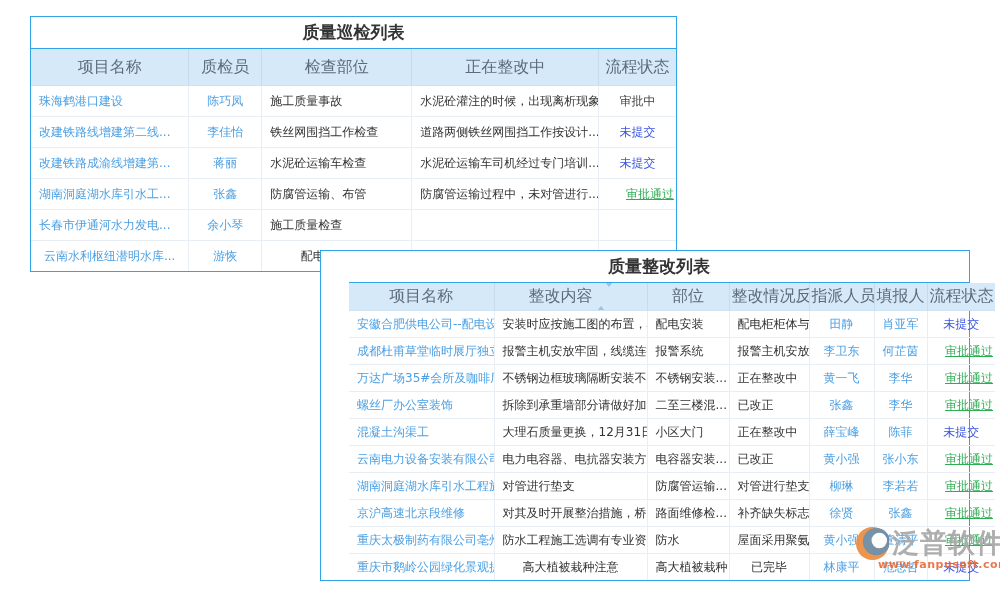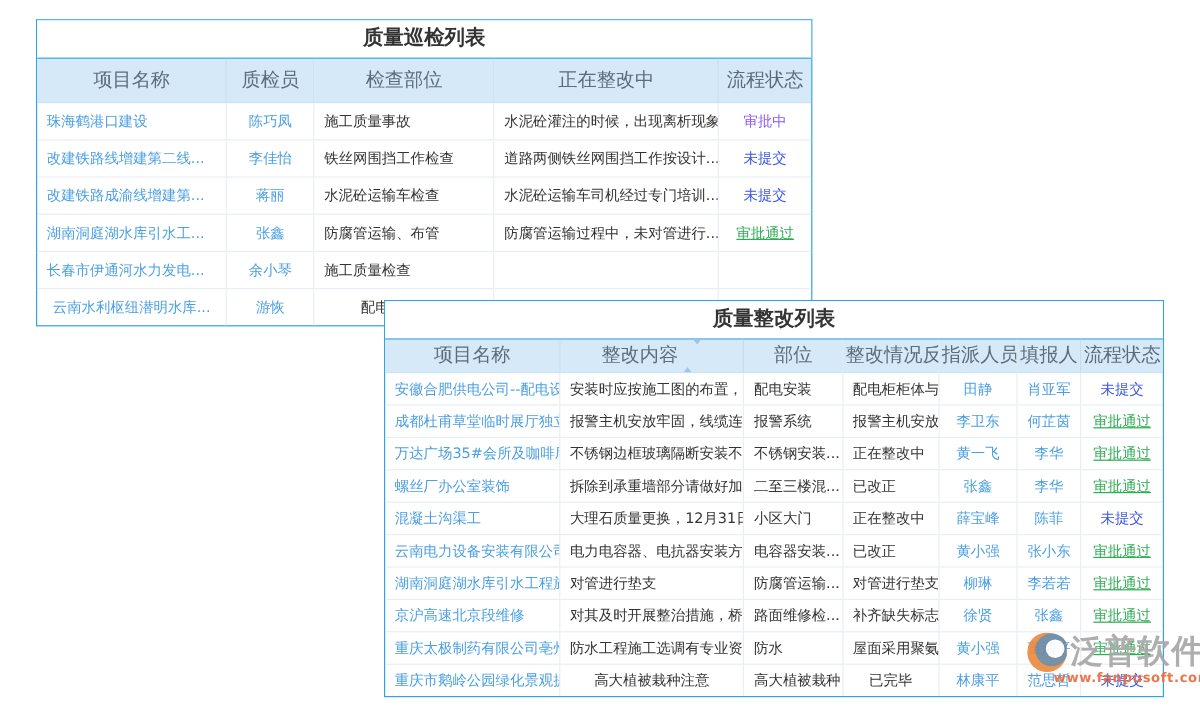--- a/index.html
+++ b/index.html
@@ -5,21 +5,21 @@
   html,body{margin:0;padding:0;}
   body{
     width:1000px;height:600px;position:relative;overflow:hidden;
     background:#ffffff;
     font-family:"DejaVu Sans","Liberation Sans",sans-serif;
   }
   .card{
     position:absolute;background:#ffffff;border:1px solid #2fa3e6;box-sizing:border-box;
   }
   #inspection-card{left:30px;top:16px;width:647px;z-index:10;}
-  #rectification-card{left:320px;top:250px;width:650px;z-index:20;}
+  #rectification-card{left:320px;top:250px;width:650px;z-index:20;padding-left:28px;}
   .card-title{
     height:31px;line-height:31px;text-align:center;
     font-size:17px;font-weight:bold;color:#333333;
     border-bottom:1px solid #2fa3e6;background:#ffffff;
   }
   table{width:100%;border-collapse:collapse;table-layout:fixed;font-size:12px;}
   th{
     background:#d6e9f8;color:#5b6c7d;font-weight:normal;font-size:16px;
     text-align:center;border-right:1px solid #c6dcee;border-bottom:1px solid #cfe2f2;
     padding:0 2px;white-space:nowrap;overflow:hidden;
@@ -30,22 +30,22 @@
     border-right:1px solid #e8eef4;border-bottom:1px solid #e8eef4;
     padding:0 8px;white-space:nowrap;overflow:hidden;color:#333333;
   }
   #inspection-card td{height:30px;}
   #rectification-card td{height:26px;}
   th:last-child,td:last-child{border-right:none;}
   tr:last-child td{border-bottom:none;text-align:center;}
   .center{text-align:center;padding:0 2px;}
   .link{color:#4b9fe3;cursor:pointer;}
   .status-blue{color:#3a55e2;}
-  .status-orange{color:#8b5cf6;}
-  .status-green{color:#2fad54;text-decoration:underline;}
+  .status-orange{color:#404040;}
+  .status-green{color:#2fad54;text-decoration:underline;text-align:right;}
   
   .sort-icon{display:inline-block;vertical-align:middle;margin-left:4px;}
   .sort-icon .caret-up{width:0;height:0;border-left:4px solid transparent;border-right:4px solid transparent;border-bottom:5px solid #9cc4e8;margin-bottom:2px;}
   .sort-icon .caret-down{width:0;height:0;border-left:4px solid transparent;border-right:4px solid transparent;border-top:5px solid #9cc4e8;}
   
   .watermark{position:absolute;left:856px;top:525px;z-index:40;opacity:0.92;}
   .wm-top{display:flex;align-items:center;}
   .wm-brand{font-size:27px;font-weight:bold;color:#a8a8a8;letter-spacing:1px;margin-left:3px;}
   .wm-url{font-size:11px;color:#e96c3c;margin-left:22px;margin-top:-3px;letter-spacing:0.5px;font-weight:bold;}
 </style>

